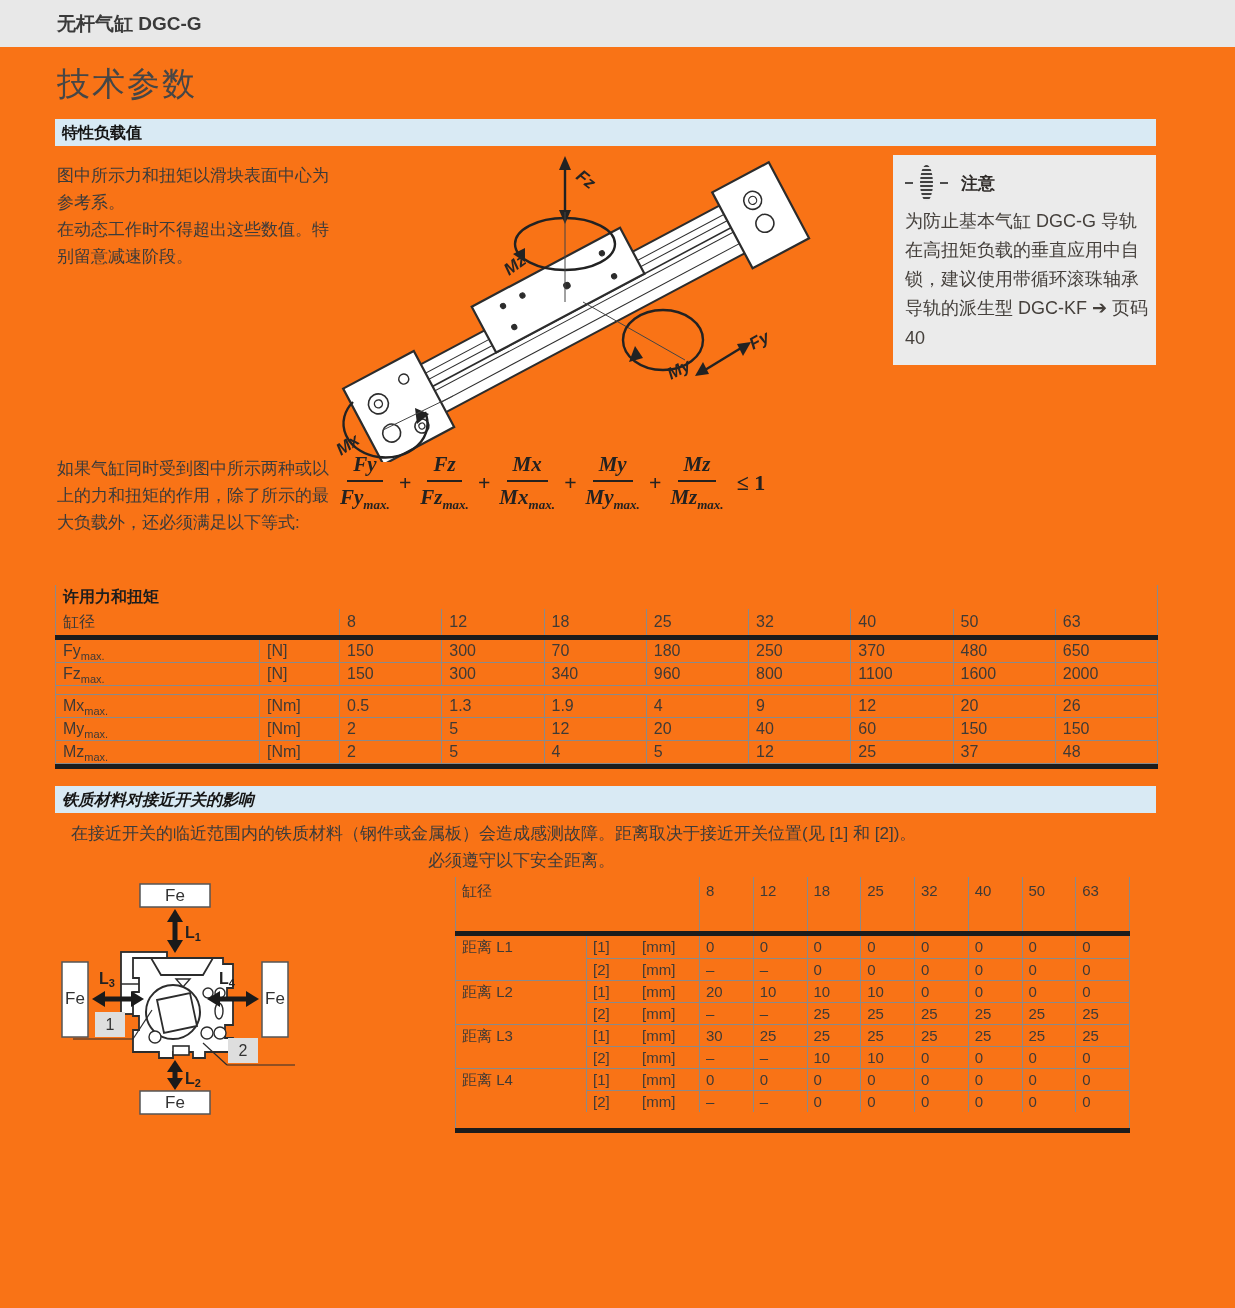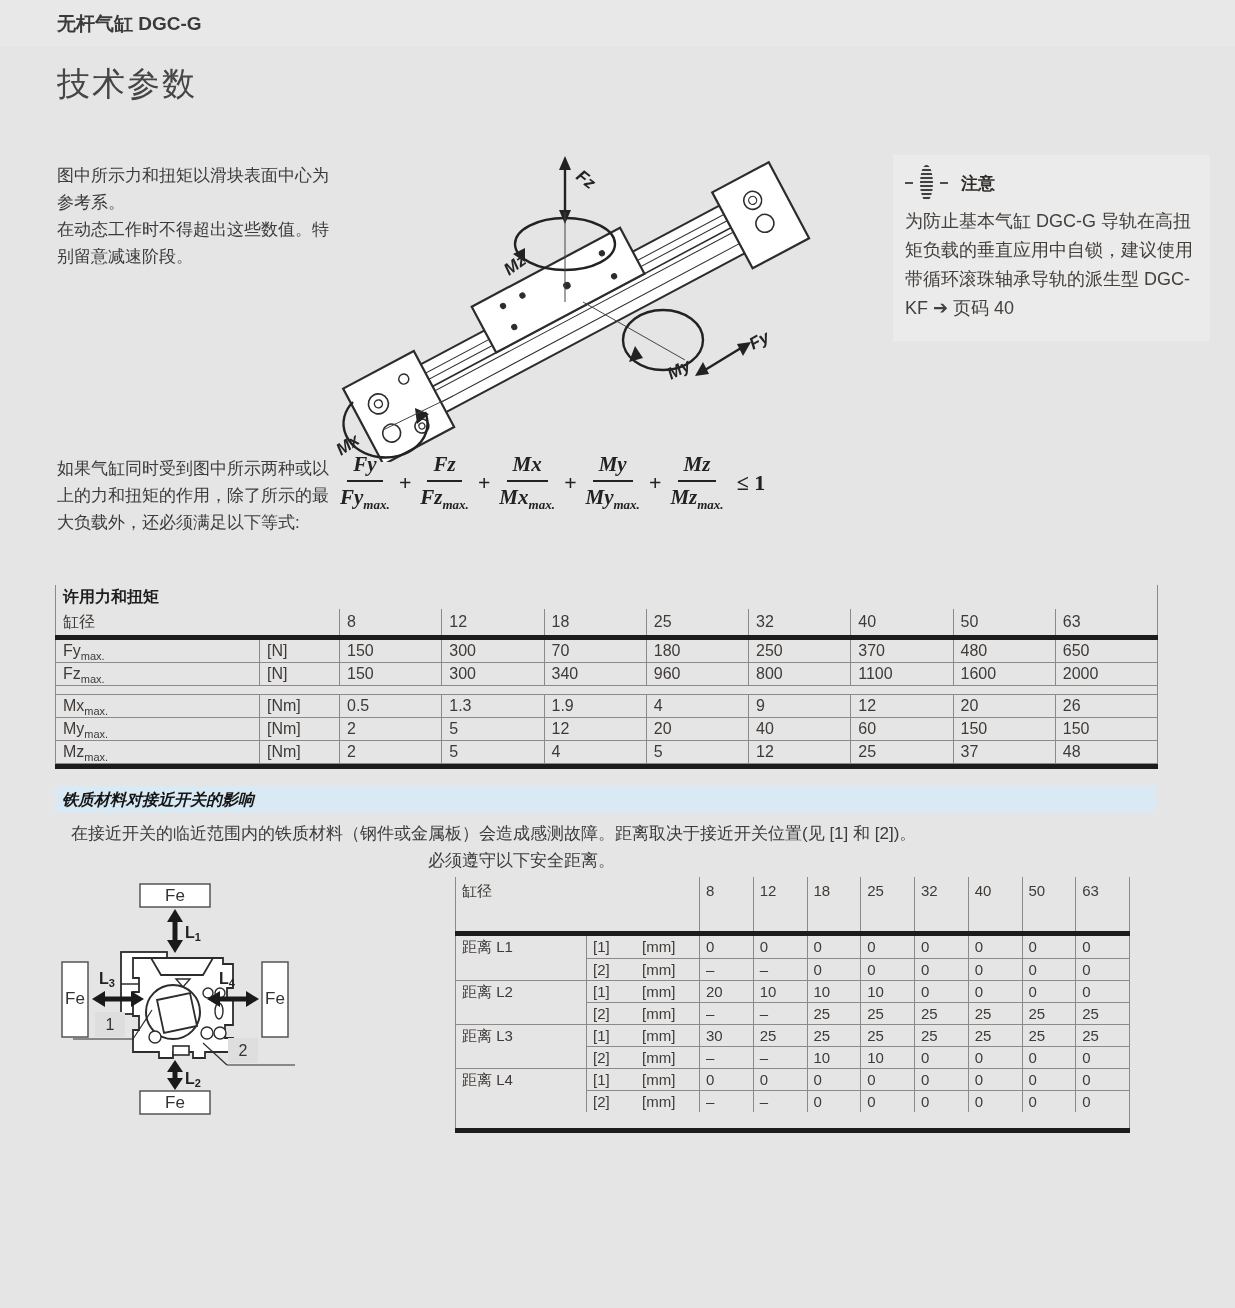--- a/index.html
+++ b/index.html
@@ -6,38 +6,38 @@
     --thin:#8a8a8a;
     --thick:#1c1c1c;
     --txt:#3c3a38;
     --num:#3f3a36;
     --blue:#d9eaf4;
     --graybar:#e8e8e8;
     --notebg:#ebebeb;
   }
   *{margin:0;padding:0;box-sizing:border-box;}
   body{background:#fff;font-family:"Liberation Sans","DejaVu Sans",sans-serif;color:var(--txt);}
-  .page{position:relative;width:1235px;height:1308px;background:#e5e5e5;overflow:hidden;}
+  .page{position:relative;width:1235px;height:1308px;background:#f97316;overflow:hidden;}
 
   .top-bar{position:absolute;left:0;top:0;width:1235px;height:47px;background:var(--graybar);}
   .top-bar .t{position:absolute;left:57px;top:0;line-height:47px;font-size:19px;font-weight:600;color:#3a3a3a;}
 
   .page-title{position:absolute;left:57px;top:62px;font-size:33px;font-weight:300;letter-spacing:2px;color:#464646;}
 
   .sec-bar{position:absolute;left:55px;width:1101px;height:27px;background:var(--blue);
            font-size:16px;font-weight:bold;color:#161616;line-height:27px;padding-left:7px;}
   .sec1-bar{top:119px;}
   .sec2-bar{top:786px;font-style:italic;}
 
   .intro{position:absolute;left:57px;top:163px;width:272px;font-size:17px;line-height:1.58;color:#3b3b3b;}
   .formula-intro{position:absolute;left:57px;top:456px;width:278px;font-size:17px;line-height:1.58;color:#3b3b3b;}
   .sec2-left{position:absolute;left:57px;top:820px;width:558px;font-size:17px;line-height:1.6;color:#3b3b3b;text-align:right;}
   .sec2-right{position:absolute;left:615px;top:820px;width:520px;font-size:17px;line-height:1.6;color:#3b3b3b;}
 
-  .note{position:absolute;left:893px;top:155px;width:317px;min-height:186px;background:var(--notebg);padding:10px 6px 12px 12px;}
+  .note{position:absolute;left:893px;top:155px;width:263px;min-height:186px;background:var(--notebg);padding:10px 6px 12px 12px;}
   .note-head{display:flex;align-items:center;gap:7px;margin-bottom:6px;}
   .note-dash{width:8px;height:2px;background:#4d4d4d;}
   .note-lens{width:13px;height:36px;border-radius:50%;
      background:repeating-linear-gradient(to bottom,#3f3f3f 0 2px,#e6e6e6 2px 4px);}
   .note-title{font-size:17px;font-weight:bold;color:#2f2b28;margin-left:6px;}
   .note-body{font-size:18px;line-height:1.62;color:#45403c;}
 
   .iso{position:absolute;left:333px;top:150px;}
   .fe-svg{position:absolute;left:55px;top:880px;}
 
@@ -92,20 +92,21 @@
 <body>
 
 <div class="page">
 
   <div class="top-bar">
     <div class="t">无杆气缸 DGC-G</div>
   </div>
 
   <div class="page-title">技术参数</div>
 
+  <div class="sec-bar sec1-bar">特性负载值</div>
 
   <div class="intro">
     <div>图中所示力和扭矩以滑块表面中心为参考系。</div>
     <div>在动态工作时不得超出这些数值。特别留意减速阶段。</div>
   </div>
 
   <svg class="iso" width="497" height="312" viewBox="0 0 497 312">
     <g transform="rotate(-28 250 170)" stroke="#2c2c2c" fill="#ffffff">
 
       <rect x="14" y="133" width="472" height="54" stroke-width="2"></rect>

